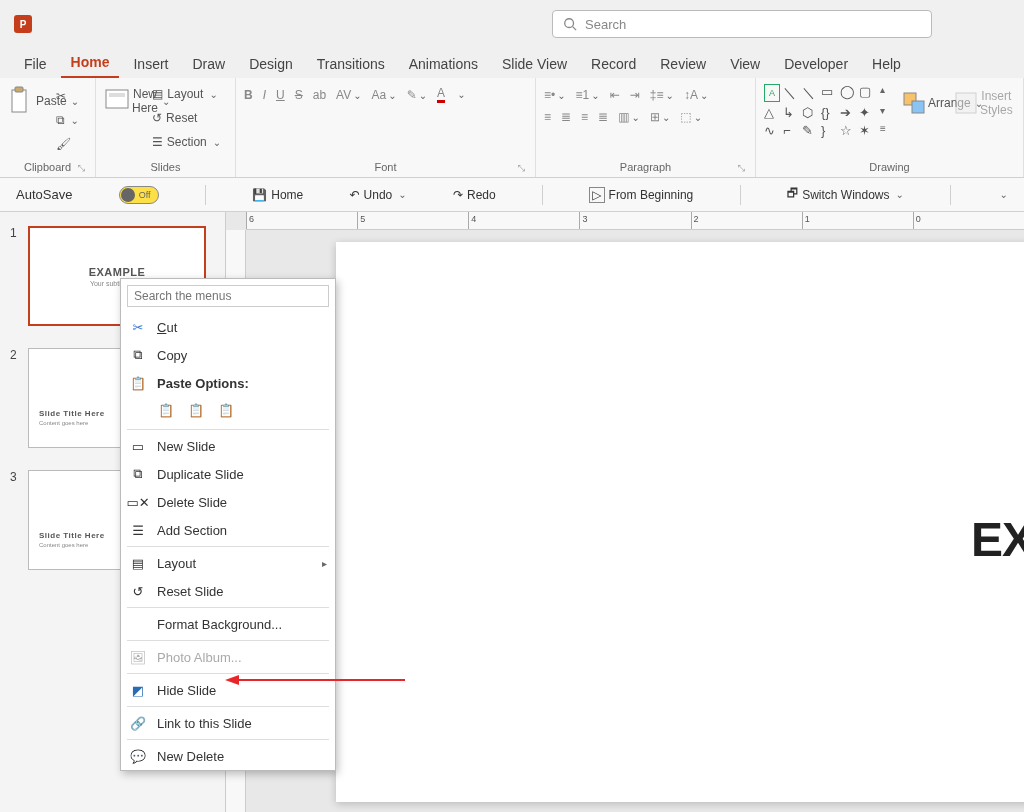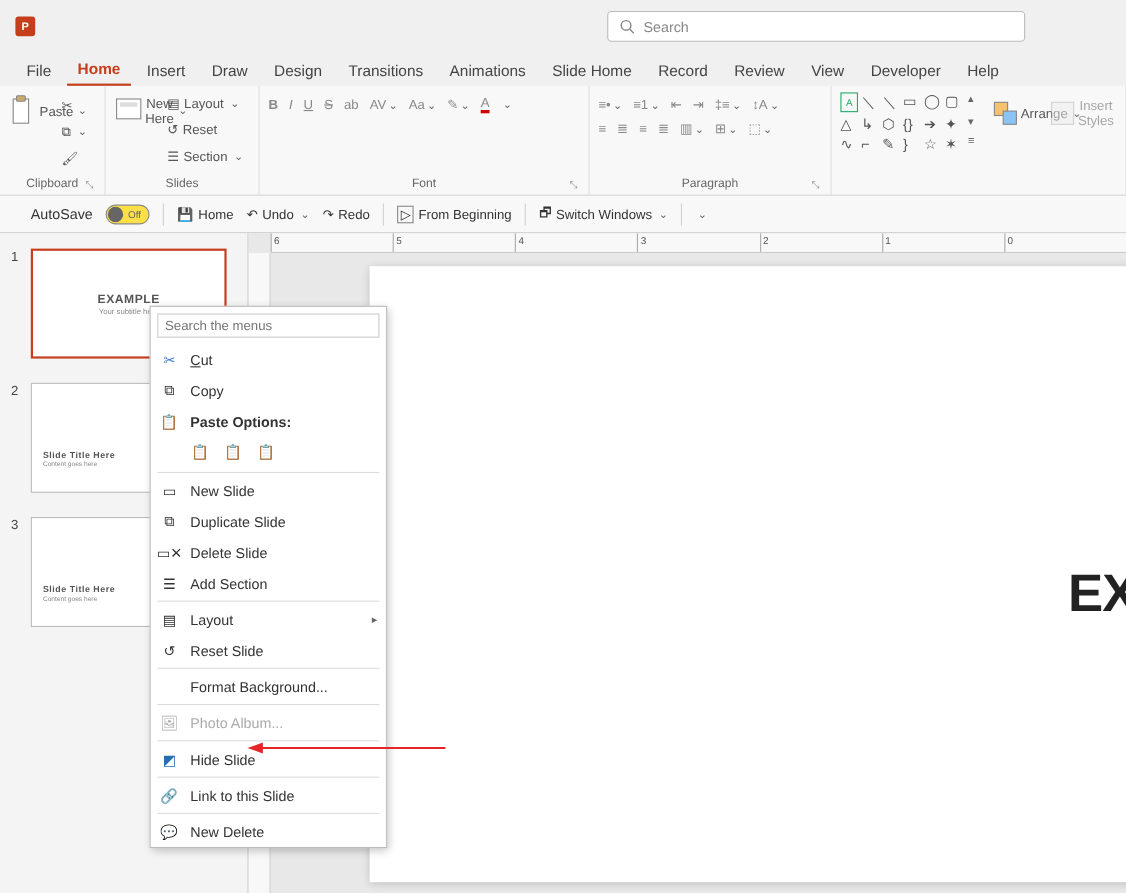--- a/index.html
+++ b/index.html
@@ -15,21 +15,21 @@
 .group { border-right: 1px solid #e0e0e0; padding: 4px 8px 2px; display: flex; flex-direction: column; justify-content: space-between; }
 .group-label { text-align: center; font-size: 11px; color: #666; padding-bottom: 2px; position: relative; }
 .group-body { flex: 1; display: flex; align-items: flex-start; gap: 4px; color:#555; font-size:12px; }
 .big-btn { display: flex; flex-direction: row; align-items: center; width: 44px; gap: 2px; cursor: pointer; padding-top:4px;}
 .big-btn .ic { width: 30px; height: 30px; display: flex; align-items: center; justify-content: center; }
 .small-col { display: flex; flex-direction: column; gap: 4px; }
 .small-btn { display: flex; align-items: center; gap: 4px; font-size: 12px; cursor: pointer; height:20px;}
 .ic { display: inline-flex; align-items: center; justify-content: center; }
 .font-box { width:160px; height:22px; border:1px solid #ccc; background:#fff;}
 .size-box { width:34px; height:22px; border:1px solid #ccc; background:#fff; font-size:12px; color:#888; display:flex; align-items:center; justify-content:center;}
-.qat { height: 34px; border-bottom: 1px solid #d0d0d0; background: #f8f8f8; display: flex; align-items: center; padding: 0 28px; gap: 12px; font-size: 13px; color: #333; }
+.qat { height: 34px; border-bottom: 1px solid #d0d0d0; background: #f8f8f8; display: flex; align-items: center; padding: 0 16px; gap: 12px; font-size: 13px; color: #333; justify-content: space-between; }
 .qat .sep { width:1px; height:20px; background:#d0d0d0; }
 .toggle { width: 40px; height: 18px; border: 1px solid #888; border-radius: 9px; display: flex; align-items: center; padding: 1px; background:#fde047; }
 .toggle .knob { width: 14px; height: 14px; border-radius: 50%; background: #666; }
 .toggle .txt { font-size: 9px; margin-left: 4px; color:#666; }
 .workspace { display: flex; position: absolute; top: 212px; bottom: 0; left: 0; right: 0; }
 .thumbs { width: 226px; background: #f4f4f4; border-right: 1px solid #ccc; padding: 10px 0; }
 .thumb-row { display: flex; padding: 4px 10px; gap: 8px; }
 .thumb-num { width: 10px; font-size: 12px; color: #444; }
 .thumb { width: 178px; height: 100px; background: #fff; border: 1px solid #bbb; display: flex; flex-direction: column; align-items: center; justify-content: center; font-size: 9px; color: #555; cursor:pointer; }
 .thumb.selected { border: 2px solid #c43e1c; }
@@ -37,21 +37,21 @@
 .thumb .st { font-size: 7px; color: #888; margin-top: 2px; }
 .thumb.small .tt { font-size:8px; font-weight:600; align-self:flex-start; margin-left:10px;margin-top:39px;}
 .thumb.small .st { font-size:6px; align-self:flex-start; margin-left:10px;}
 .canvas-area { flex: 1; background: #e8e8e8; position: relative; overflow:hidden;}
 .ruler-h { position: absolute; left: 20px; right: 0; top: 0; height: 18px; background: #f8f8f8; border-bottom: 1px solid #ccc; font-size: 9px; color: #555; display:flex; }
 .ruler-h .tick { flex:1; border-left:1px solid #aaa; position:relative; }
 .ruler-h .tick span { position:absolute; left:2px; top:2px; }
 .ruler-v { position: absolute; left: 0; top: 18px; bottom: 0; width: 20px; background: #f8f8f8; border-right: 1px solid #ccc; }
 .slide { position: absolute; left: 110px; top: 30px; width: 900px; height: 560px; background: #fff; box-shadow: 0 2px 8px rgba(0,0,0,0.2); }
 .slide .title { position: absolute; right: 40px; top: 270px; font-size: 48px; font-weight: 400; font-family: "Arial Narrow", Arial; letter-spacing: -1px; color: #222; }
-.context-menu { position: absolute; left: 136px; top: 278px; width: 216px; background: #fff; border: 1px solid #bbb; box-shadow: 2px 3px 8px rgba(0,0,0,0.25); z-index: 100; font-size: 13px; color: #333; }
+.context-menu { position: absolute; left: 120px; top: 278px; width: 216px; background: #fff; border: 1px solid #bbb; box-shadow: 2px 3px 8px rgba(0,0,0,0.25); z-index: 100; font-size: 13px; color: #333; }
 .cm-search { margin: 6px; width: calc(100% - 12px); height: 22px; border: 1px solid #ccc; font-size: 12px; padding: 0 6px; color:#888; }
 .cm-item { display: flex; align-items: center; height: 28px; padding: 0 8px; gap: 10px; cursor: pointer; }
 .cm-item .u { text-decoration: underline; }
 .cm-item.disabled { color: #aaa; cursor: default; }
 .cm-item.bold { font-weight: 600; }
 .cm-sep { height: 1px; background: #ddd; margin: 2px 6px; }
 .cm-icon { width: 18px; height: 18px; display: flex; align-items: center; justify-content: center; }
 .cm-sub { display: flex; gap: 12px; padding: 4px 0 8px 36px; }
 .arrow-annot { position: absolute; z-index: 101; }
 .chev { font-size: 10px; color:#666; margin-left:2px;}
@@ -72,21 +72,21 @@
 </div>
 
 <div class="main-tabs">
   <div class="tab">File</div>
   <div class="tab active">Home</div>
   <div class="tab">Insert</div>
   <div class="tab">Draw</div>
   <div class="tab">Design</div>
   <div class="tab">Transitions</div>
   <div class="tab">Animations</div>
-  <div class="tab">Slide Home</div>
+  <div class="tab">Slide View</div>
   <div class="tab">Record</div>
   <div class="tab">Review</div>
   <div class="tab">View</div>
   <div class="tab">Developer</div>
   <div class="tab">Help</div>
 </div>
 
 <div class="ribbon">
 
   <div class="group" style="width:96px">
@@ -229,20 +229,21 @@
       <div class="big-btn" style="opacity:.5">
         <div class="ic">
             <svg width="24" height="24">
               <rect x="2" y="2" width="20" height="20" fill="#eee" stroke="#aaa"></rect>
             </svg>
           </div>
         <span style="white-space:pre-line;text-align:center">Insert
 Styles</span>
       </div>
     </div>
+    <div class="group-label">Drawing</div>
   </div>
 </div>
 
 <div class="qat">
   <span>AutoSave</span>
   <div class="toggle">
       <div class="knob"></div>
       <span class="txt">Off</span>
     </div>
   <div class="sep"></div>

